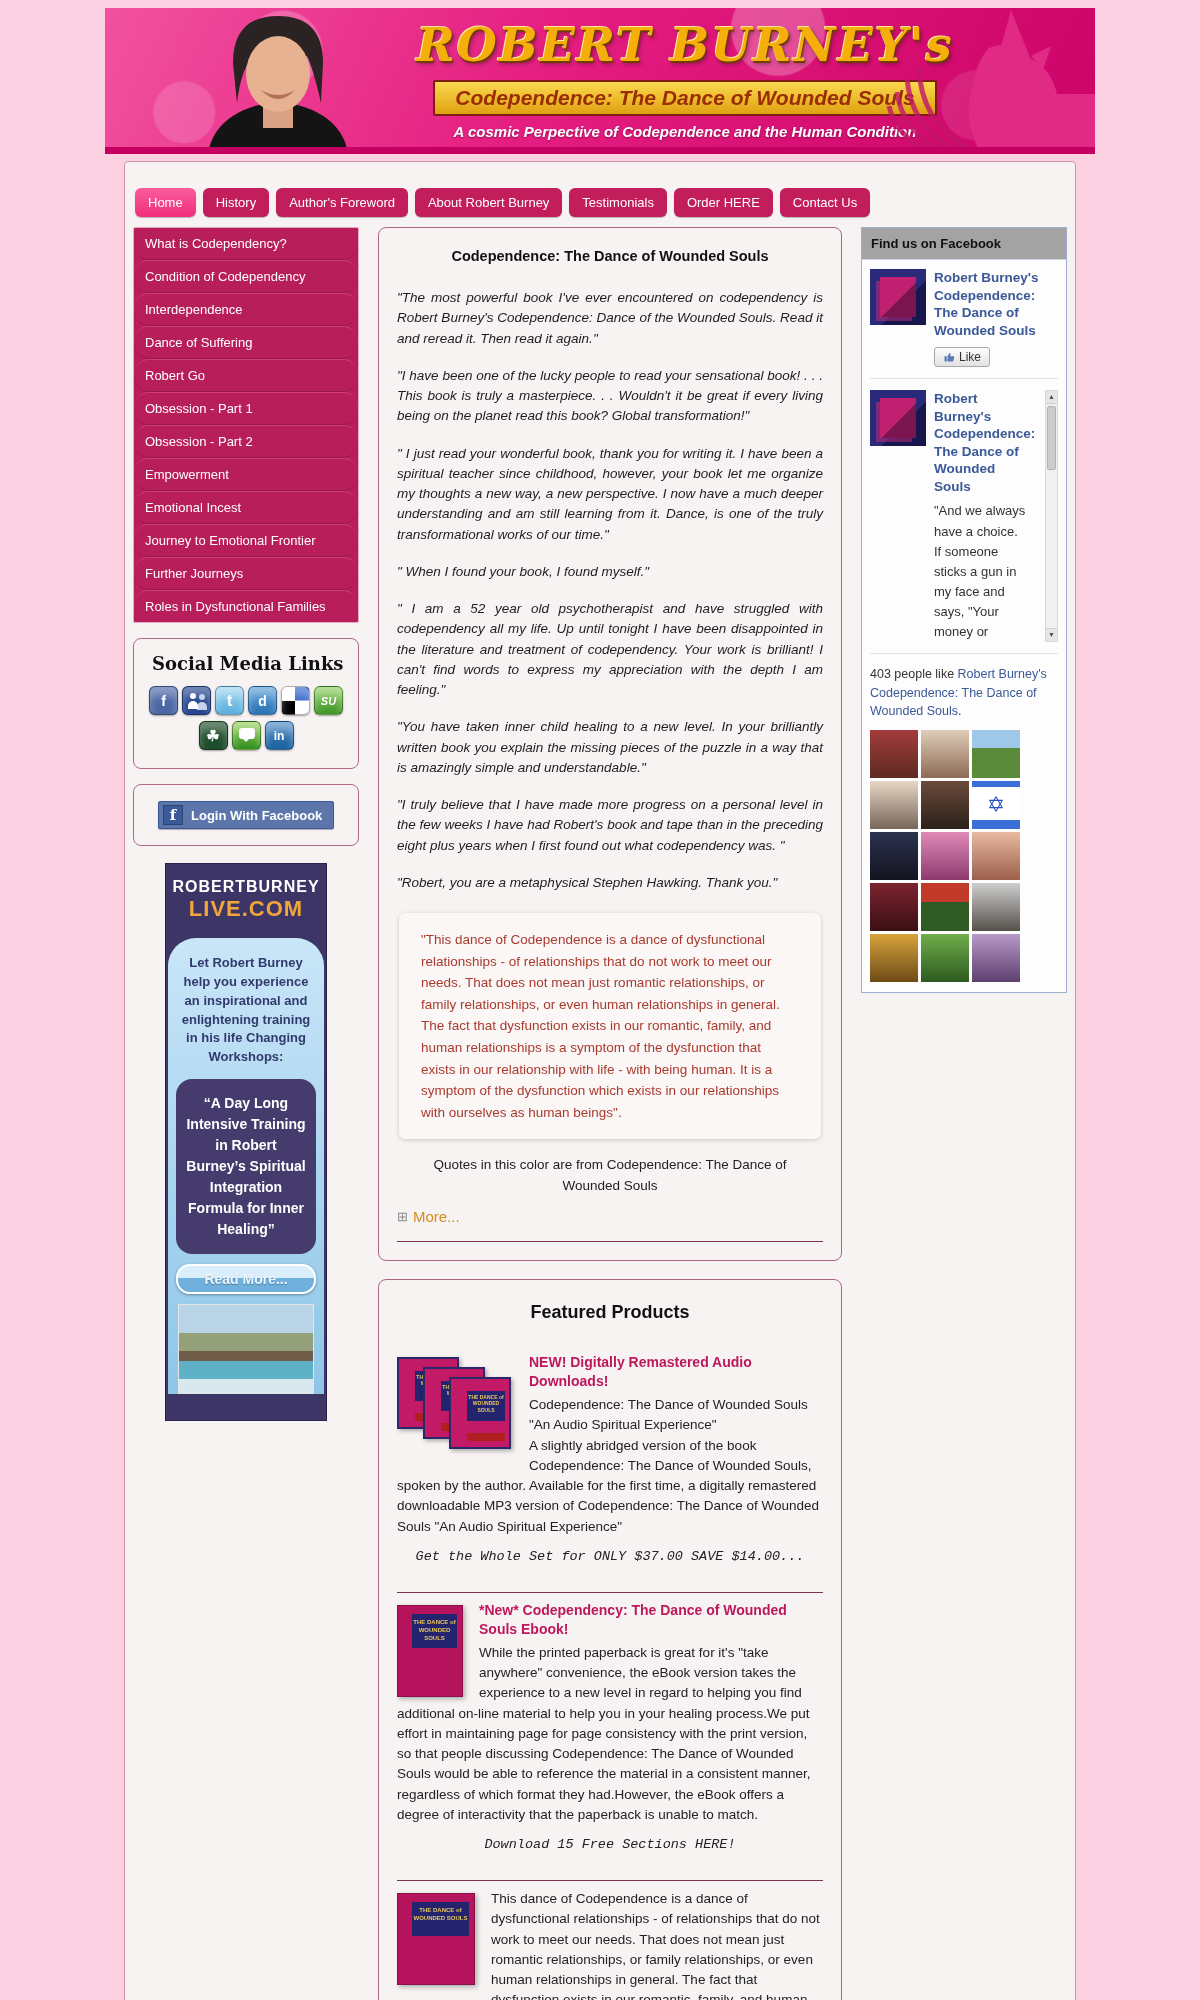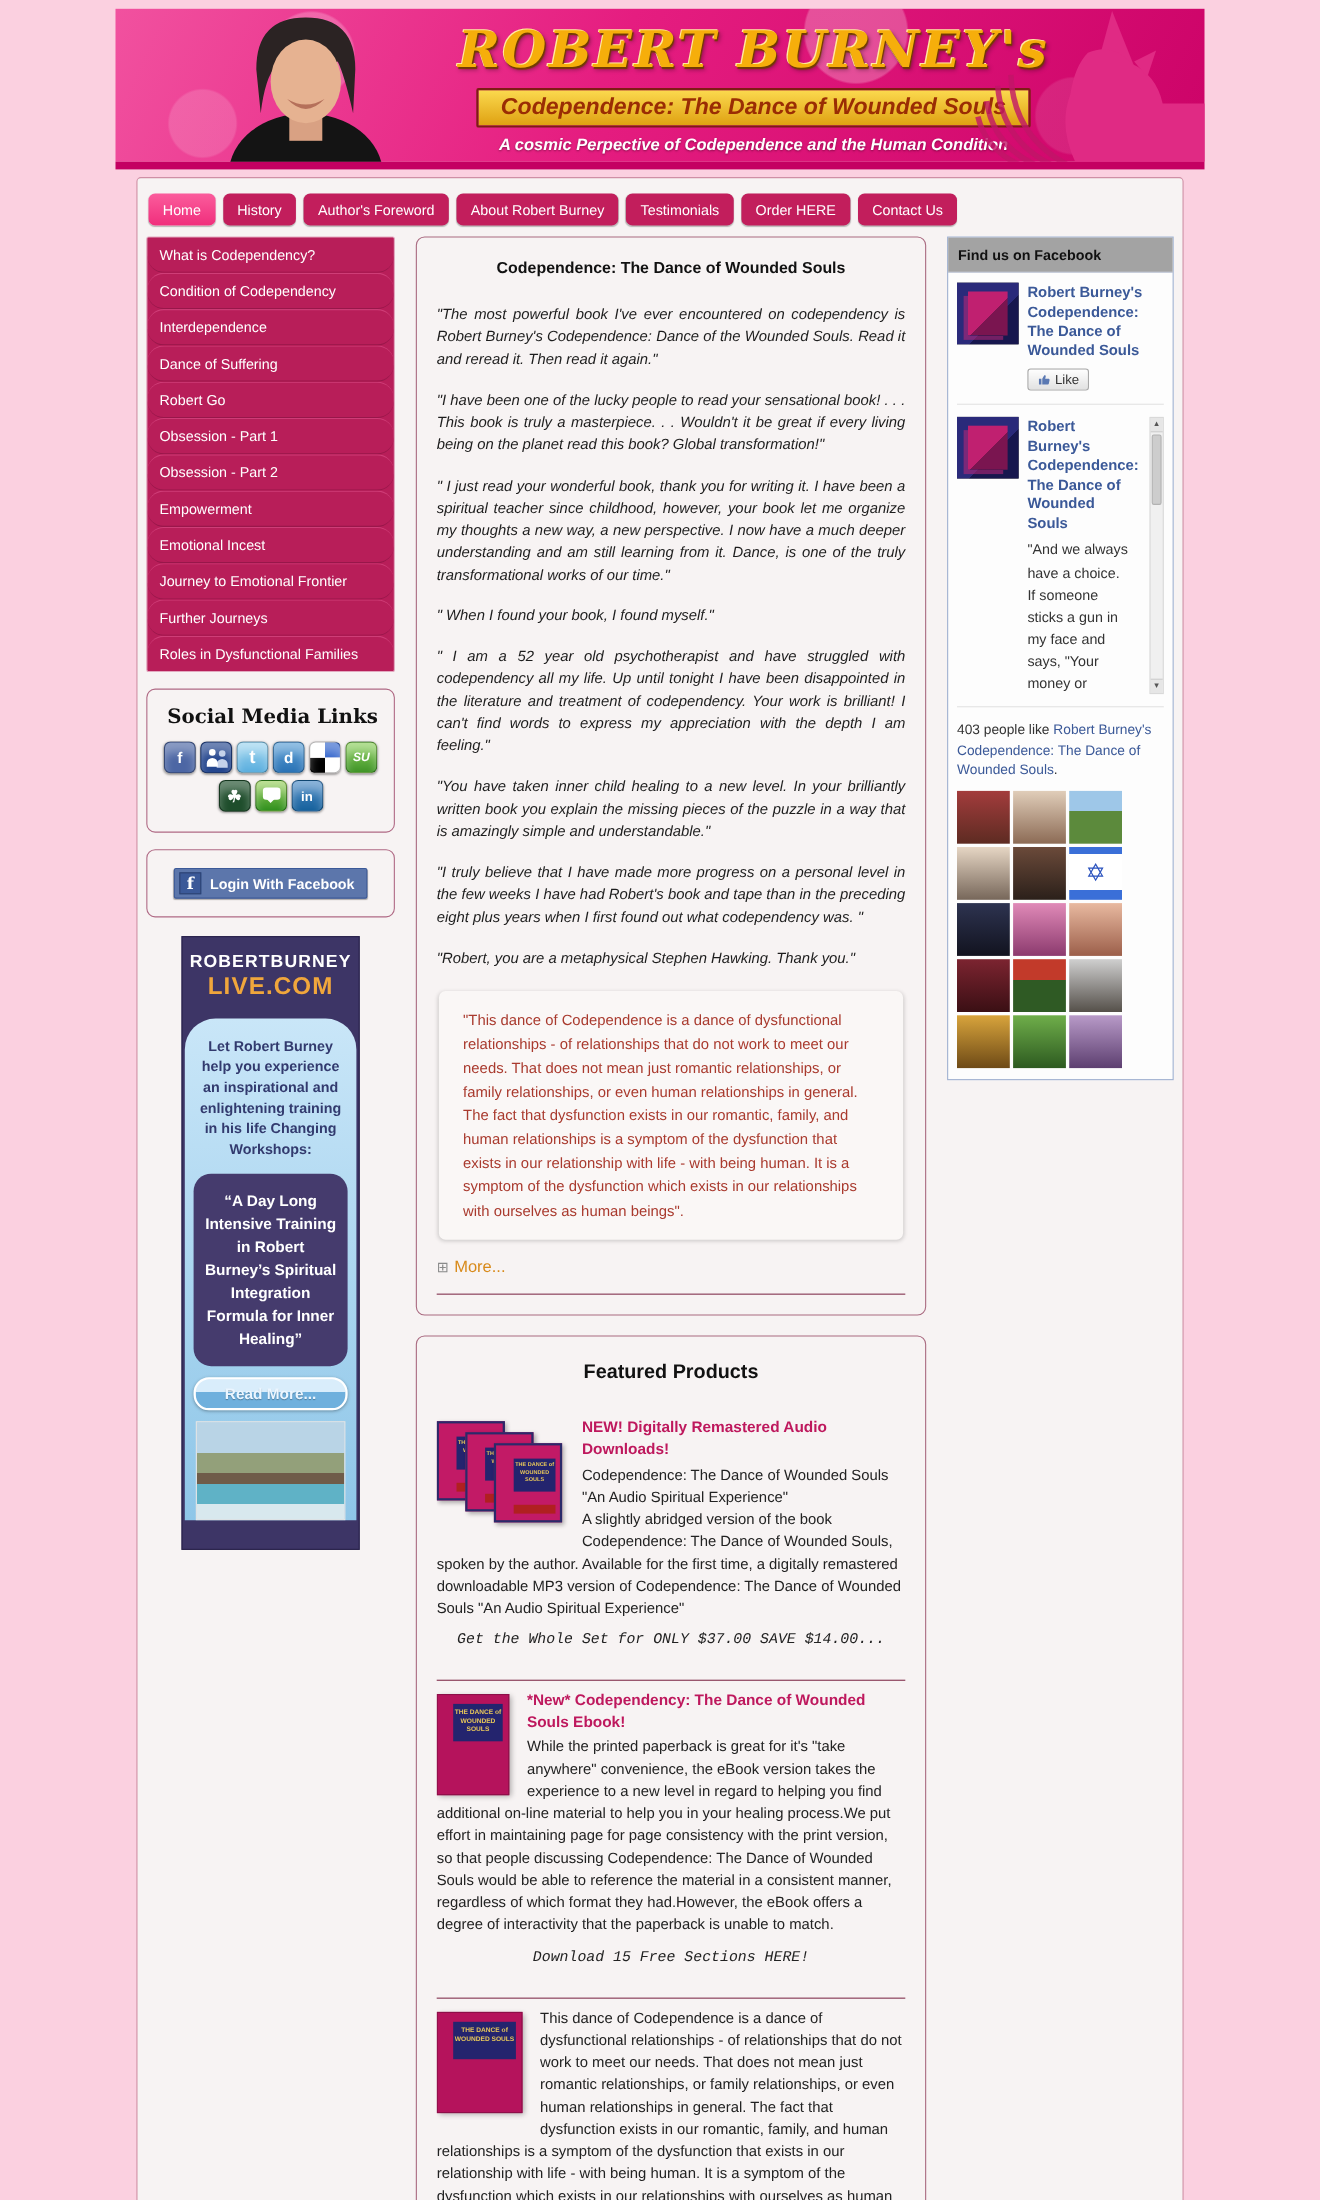--- a/index.html
+++ b/index.html
@@ -22,21 +22,21 @@
     background:linear-gradient(#fbd94e,#dfa112); border:2px solid #7d1d14; border-radius:2px;
     color:#9a2d04; font-weight:bold; font-size:21px; }
   .header-sub { margin-top:7px; color:#fff; font-weight:bold; font-size:15px; text-shadow:0 1px 2px rgba(0,0,0,.4); }
   .unicorn { position:absolute; right:-6px; top:0; height:146px; }
 
   
   .container { width:952px; margin:7px auto 0; background:#f7f3f3; border:1px solid #cf8fa5;
     border-radius:4px; padding:10px 8px 12px; }
 
   
-  .nav { display:flex; gap:7px; margin:4px 0 10px 2px; }
+  .nav { display:flex; gap:7px; margin:16px 0 10px 2px; }
   .tab { background:#c21e5c; color:#fff; font-size:13px; padding:7px 13px; border-radius:6px;
     text-decoration:none; cursor:pointer; box-shadow:0 1px 1px rgba(0,0,0,.25); }
   .tab.active { background:linear-gradient(#fb5c9c,#f02e7c); }
 
   
   .cols { display:flex; justify-content:space-between; gap:12px; }
   .col-left { width:226px; flex:none; }
   .col-main { width:464px; flex:none; }
   .col-fb { width:206px; flex:none; }
 
@@ -268,20 +268,21 @@
         <p class="quote">"The most powerful book I've ever encountered on codependency is Robert Burney's Codependence: Dance of the Wounded Souls. Read it and reread it. Then read it again."</p>
         <p class="quote">"I have been one of the lucky people to read your sensational book! . . . This book is truly a masterpiece. . . Wouldn't it be great if every living being on the planet read this book? Global transformation!"</p>
         <p class="quote">" I just read your wonderful book, thank you for writing it. I have been a spiritual teacher since childhood, however, your book let me organize my thoughts a new way, a new perspective. I now have a much deeper understanding and am still learning from it. Dance, is one of the truly transformational works of our time."</p>
         <p class="quote">" When I found your book, I found myself."</p>
         <p class="quote">" I am a 52 year old psychotherapist and have struggled with codependency all my life. Up until tonight I have been disappointed in the literature and treatment of codependency. Your work is brilliant! I can't find words to express my appreciation with the depth I am feeling."</p>
         <p class="quote">"You have taken inner child healing to a new level. In your brilliantly written book you explain the missing pieces of the puzzle in a way that is amazingly simple and understandable."</p>
         <p class="quote">"I truly believe that I have made more progress on a personal level in the few weeks I have had Robert's book and tape than in the preceding eight plus years when I first found out what codependency was. "</p>
         <p class="quote">"Robert, you are a metaphysical Stephen Hawking. Thank you."</p>
 
         <div class="hl-box">"This dance of Codependence is a dance of dysfunctional relationships - of relationships that do not work to meet our needs. That does not mean just romantic relationships, or family relationships, or even human relationships in general. The fact that dysfunction exists in our romantic, family, and human relationships is a symptom of the dysfunction that exists in our relationship with life - with being human. It is a symptom of the dysfunction which exists in our relationships with ourselves as human beings".</div>
+        <div class="quote-note">Quotes in this color are from Codependence: The Dance of Wounded Souls</div>
         <div class="more-row">
           <span class="more-plus">⊞</span>
           <a class="more-link">More...</a>
         </div>
         <hr class="redline">
       </div>
 
       <div class="featured-box">
         <div class="featured-title">Featured Products</div>
 

